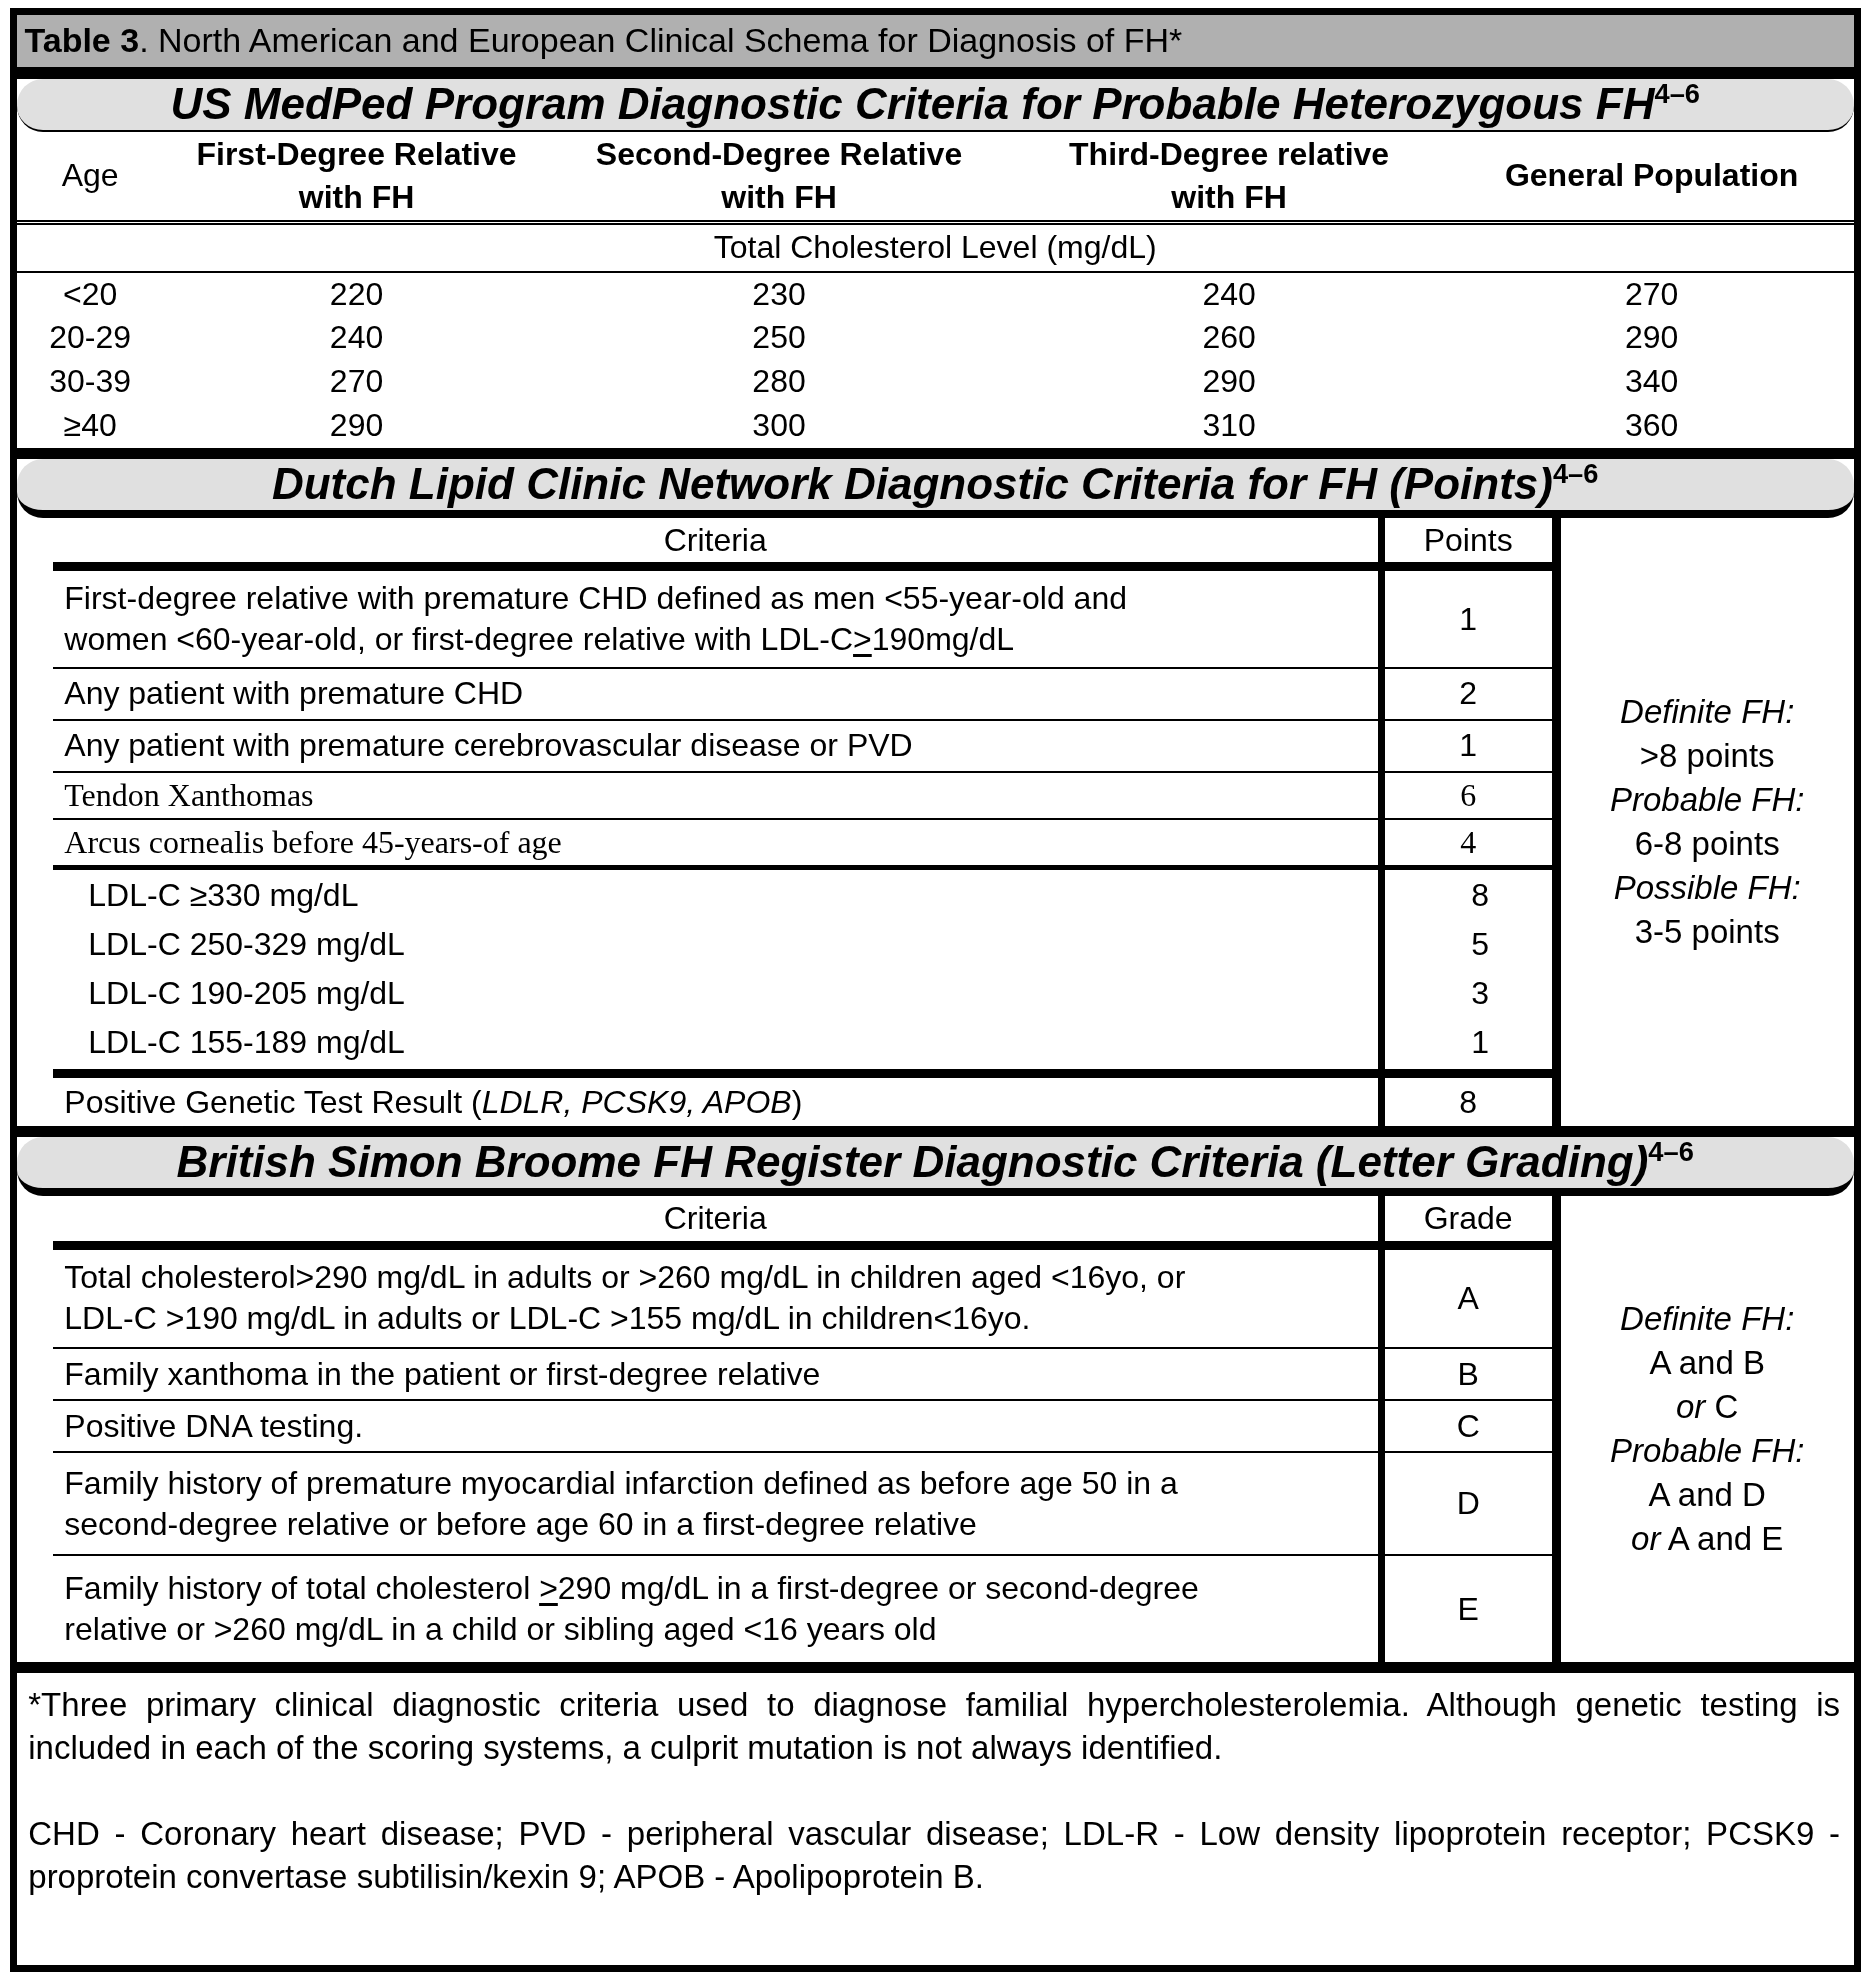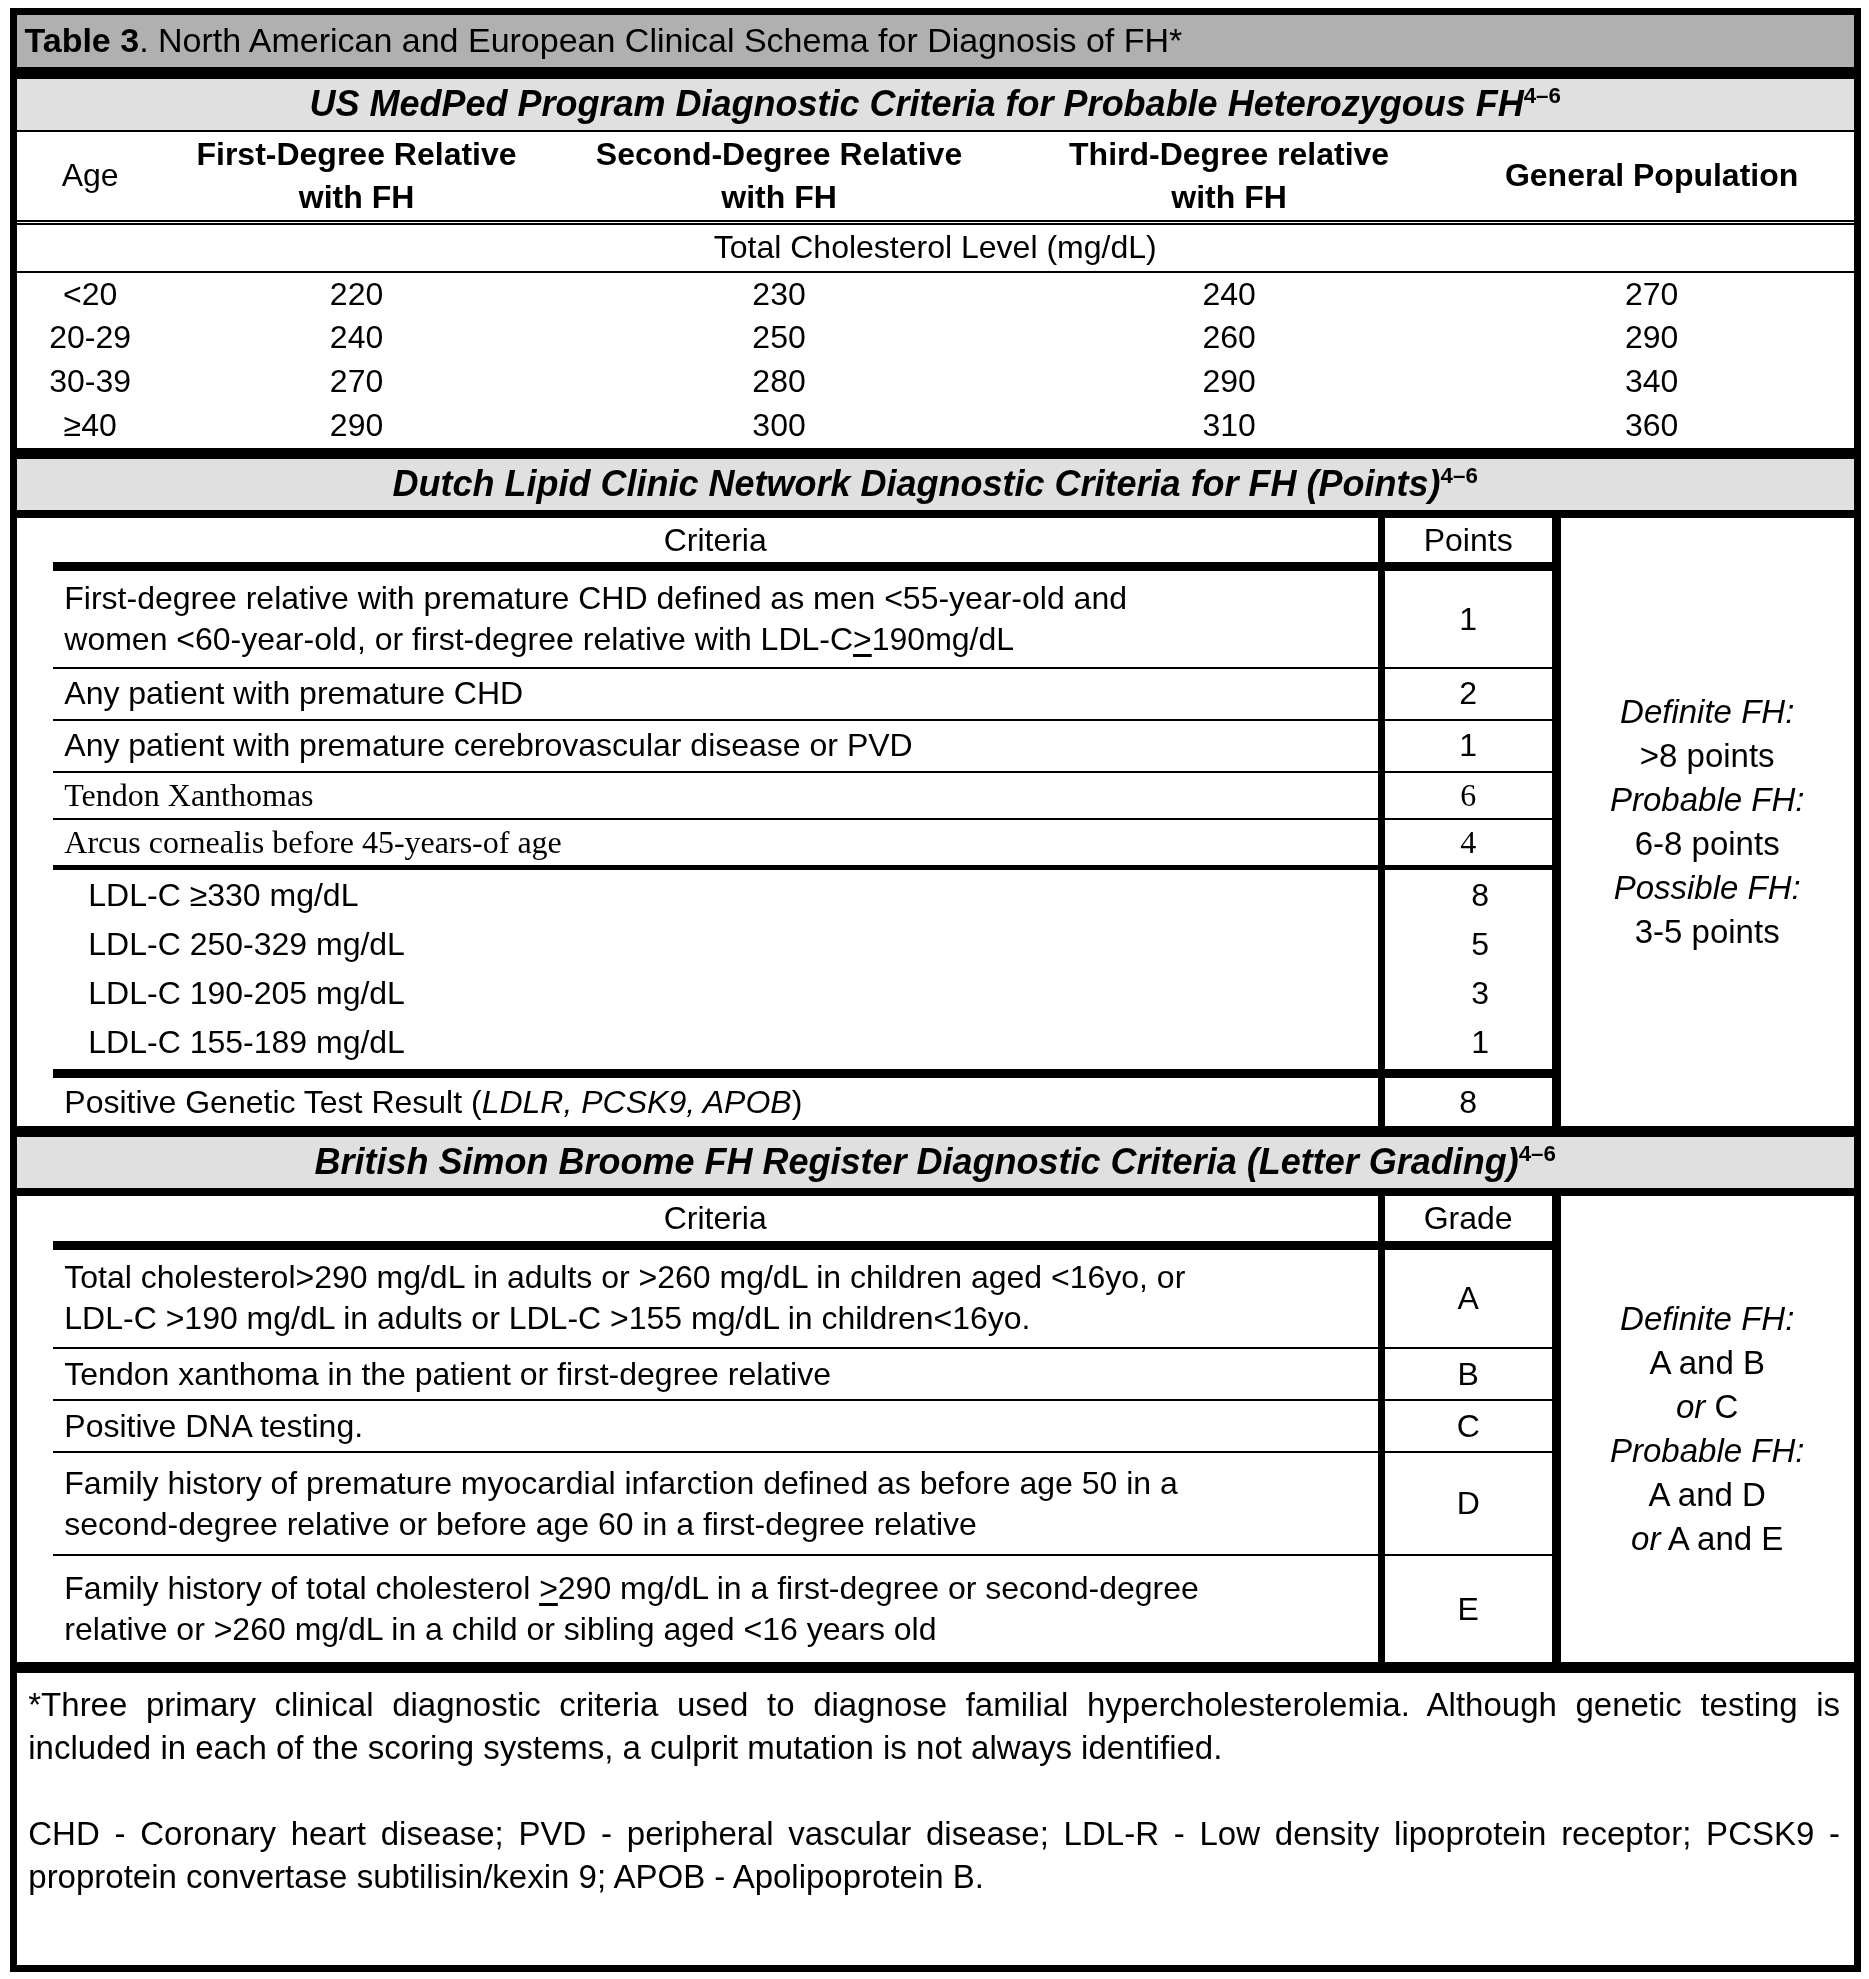--- a/index.html
+++ b/index.html
@@ -9,21 +9,21 @@
     position:absolute;left:9.7px;top:7.8px;width:1851px;height:1964px;
     border:7.8px solid #000;display:flex;flex-direction:column;background:#fff;overflow:hidden;justify-content:center;
   }
   .title-bar{
     background:#b0b0b0;font-size:34px;line-height:39px;padding:5.8px 7.8px 7.8px 7.8px;flex:none;
   }
   .title-bar .b{font-weight:bold;}
   .divider{height:11.6px;background:#000;flex:none;}
   .bar{
     background:#e0e0e0;text-align:center;font-weight:bold;font-style:italic;
-    font-size:36px;line-height:39px;padding:4.9px 0 6.8px 0;border-bottom:2.9px solid #000;flex:none;
+    font-size:44px;line-height:39px;padding:4.9px 0 6.8px 0;border-bottom:2.9px solid #000;flex:none;border-radius:26px;
   }
   .bar.thick{border-bottom-width:8.7px;}
   sup{font-size:0.62em;font-style:normal;font-weight:normal;vertical-align:super;line-height:0;}
   .bar sup{font-weight:bold;}
 
   
   table{border-collapse:collapse;border-radius:32px;}
   .medped{width:100%;font-size:32px;text-align:center;flex:none;}
   .medped td{padding:0 3.9px;}
   .mp-head td{font-weight:bold;height:91px;vertical-align:middle;border-bottom:5.8px double #000;line-height:43px;}
@@ -216,21 +216,21 @@
           <td class="p">Grade</td>
         </tr>
         <tr class="rA">
           <td class="c">
             <span>Total cholesterol&gt;290 mg/dL in adults or &gt;260 mg/dL in children aged &lt;16yo, or</span><br>
             <span>LDL-C &gt;190 mg/dL in adults or LDL-C &gt;155 mg/dL in children&lt;16yo.</span>
           </td>
           <td class="p">A</td>
         </tr>
         <tr class="rB">
-          <td class="c">Tendon xanthoma in the patient or first-degree relative</td>
+          <td class="c">Family xanthoma in the patient or first-degree relative</td>
           <td class="p">B</td>
         </tr>
         <tr class="rC">
           <td class="c">Positive DNA testing.</td>
           <td class="p">C</td>
         </tr>
         <tr class="rD">
           <td class="c">
             <span>Family history of premature myocardial infarction defined as before age 50 in a</span><br>
             <span>second-degree relative or before age 60 in a first-degree relative</span>

